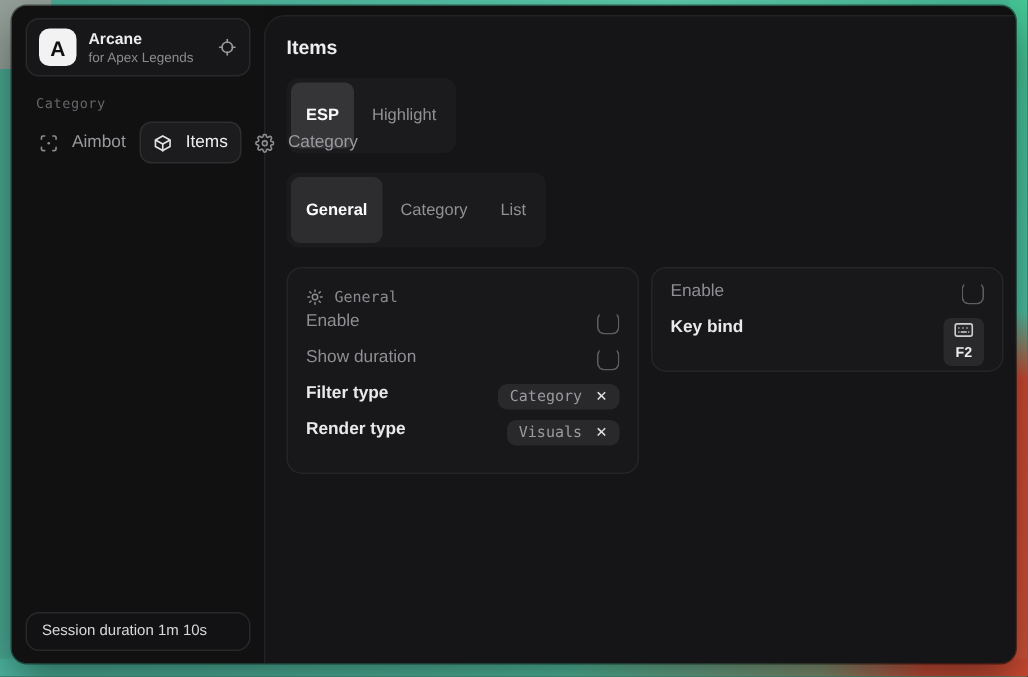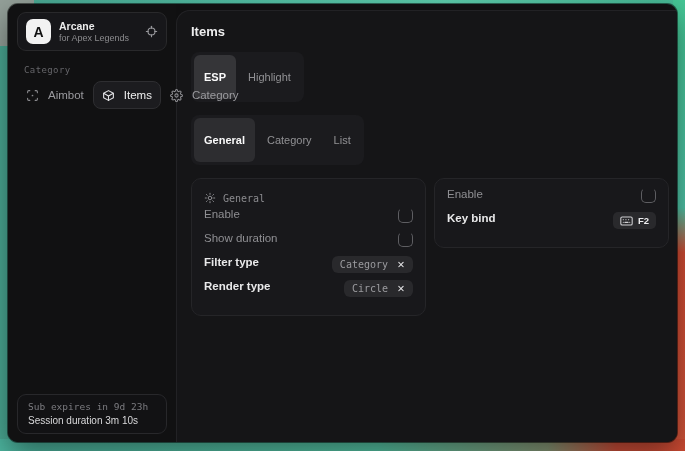--- a/index.html
+++ b/index.html
@@ -71,21 +71,21 @@
 
   .checkbox { width:15px; height:15px; border:1.5px solid #5e5e62; border-top-color:transparent;
     border-radius:5px; background:transparent; }
 
   .select-pill { display:flex; align-items:center; gap:9px; background:#29292c; border-radius:6px;
     padding:3px 8px; }
   .select-pill .val { font-size:10px; color:#9b9b9f; font-family:"DejaVu Sans Mono", monospace; }
   .select-pill .clear { font-size:9.5px; color:#e4e4e6; line-height:1; cursor:default; }
 
   .key-badge { display:flex; align-items:center; gap:5px; background:#29292c; border-radius:5px;
-    padding:3px 7px; }
+    padding:3px 7px;flex-direction:column; }
   .key-badge .kicon { display:flex; color:#cfcfd2; }
   .key-badge .kval { font-size:9.5px; color:#ececee; font-weight:600; }
 
   svg { display:block; }
 </style>
 </head>
 <body>
 
 <div class="bg-base"></div>
 <div class="bg-topleft-patch"></div>
@@ -149,22 +149,21 @@
             <circle cx="12" cy="12" r="3"></circle>
             <path d="M19.4 15a1.6 1.6 0 0 0 .3 1.8l.1.1a2 2 0 1 1-2.9 2.9l-.1-.1a1.6 1.6 0 0 0-1.8-.3 1.6 1.6 0 0 0-1 1.5V21a2 2 0 1 1-4 0v-.1a1.6 1.6 0 0 0-1-1.5 1.6 1.6 0 0 0-1.8.3l-.1.1a2 2 0 1 1-2.9-2.9l.1-.1a1.6 1.6 0 0 0 .3-1.8 1.6 1.6 0 0 0-1.5-1H3a2 2 0 1 1 0-4h.1a1.6 1.6 0 0 0 1.5-1 1.6 1.6 0 0 0-.3-1.8l-.1-.1a2 2 0 1 1 2.9-2.9l.1.1a1.6 1.6 0 0 0 1.8.3 1.6 1.6 0 0 0 1-1.5V3a2 2 0 1 1 4 0v.1a1.6 1.6 0 0 0 1 1.5 1.6 1.6 0 0 0 1.8-.3l.1-.1a2 2 0 1 1 2.9 2.9l-.1.1a1.6 1.6 0 0 0-.3 1.8 1.6 1.6 0 0 0 1.5 1h.1a2 2 0 1 1 0 4h-.1a1.6 1.6 0 0 0-1.5 1z"></path>
           </svg>
         </span>
         <span>Category</span>
       </div>
 
     </div>
 
     <div class="sub-card">
-      <div class="sub-line1">Sub expires in 9d 23h</div>
-      <div class="sub-line2">Session duration 3m 10s</div>
+      <div class="sub-line2">Session duration 1m 10s</div>
     </div>
 
   </div>
 
   <div class="main">
 
     <div class="page-title">Items</div>
 
     <div class="tabrow">
       <div class="tabbar">
@@ -208,21 +207,21 @@
           <span class="row-label bright">Filter type</span>
           <div class="select-pill">
             <span class="val">Category</span>
             <span class="clear">✕</span>
           </div>
         </div>
 
         <div class="row">
           <span class="row-label bright">Render type</span>
           <div class="select-pill">
-            <span class="val">Circle</span>
+            <span class="val">Visuals</span>
             <span class="clear">✕</span>
           </div>
         </div>
       </div>
 
       <div class="panel">
 
         <div class="row">
           <span class="row-label">Enable</span>
           <div class="checkbox"></div>

